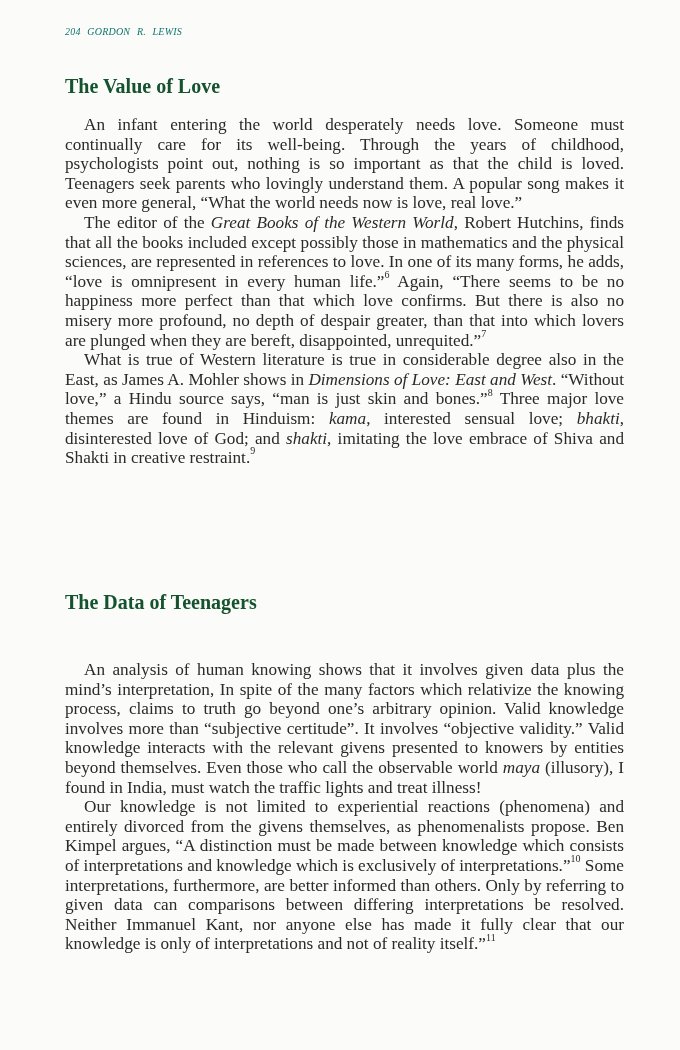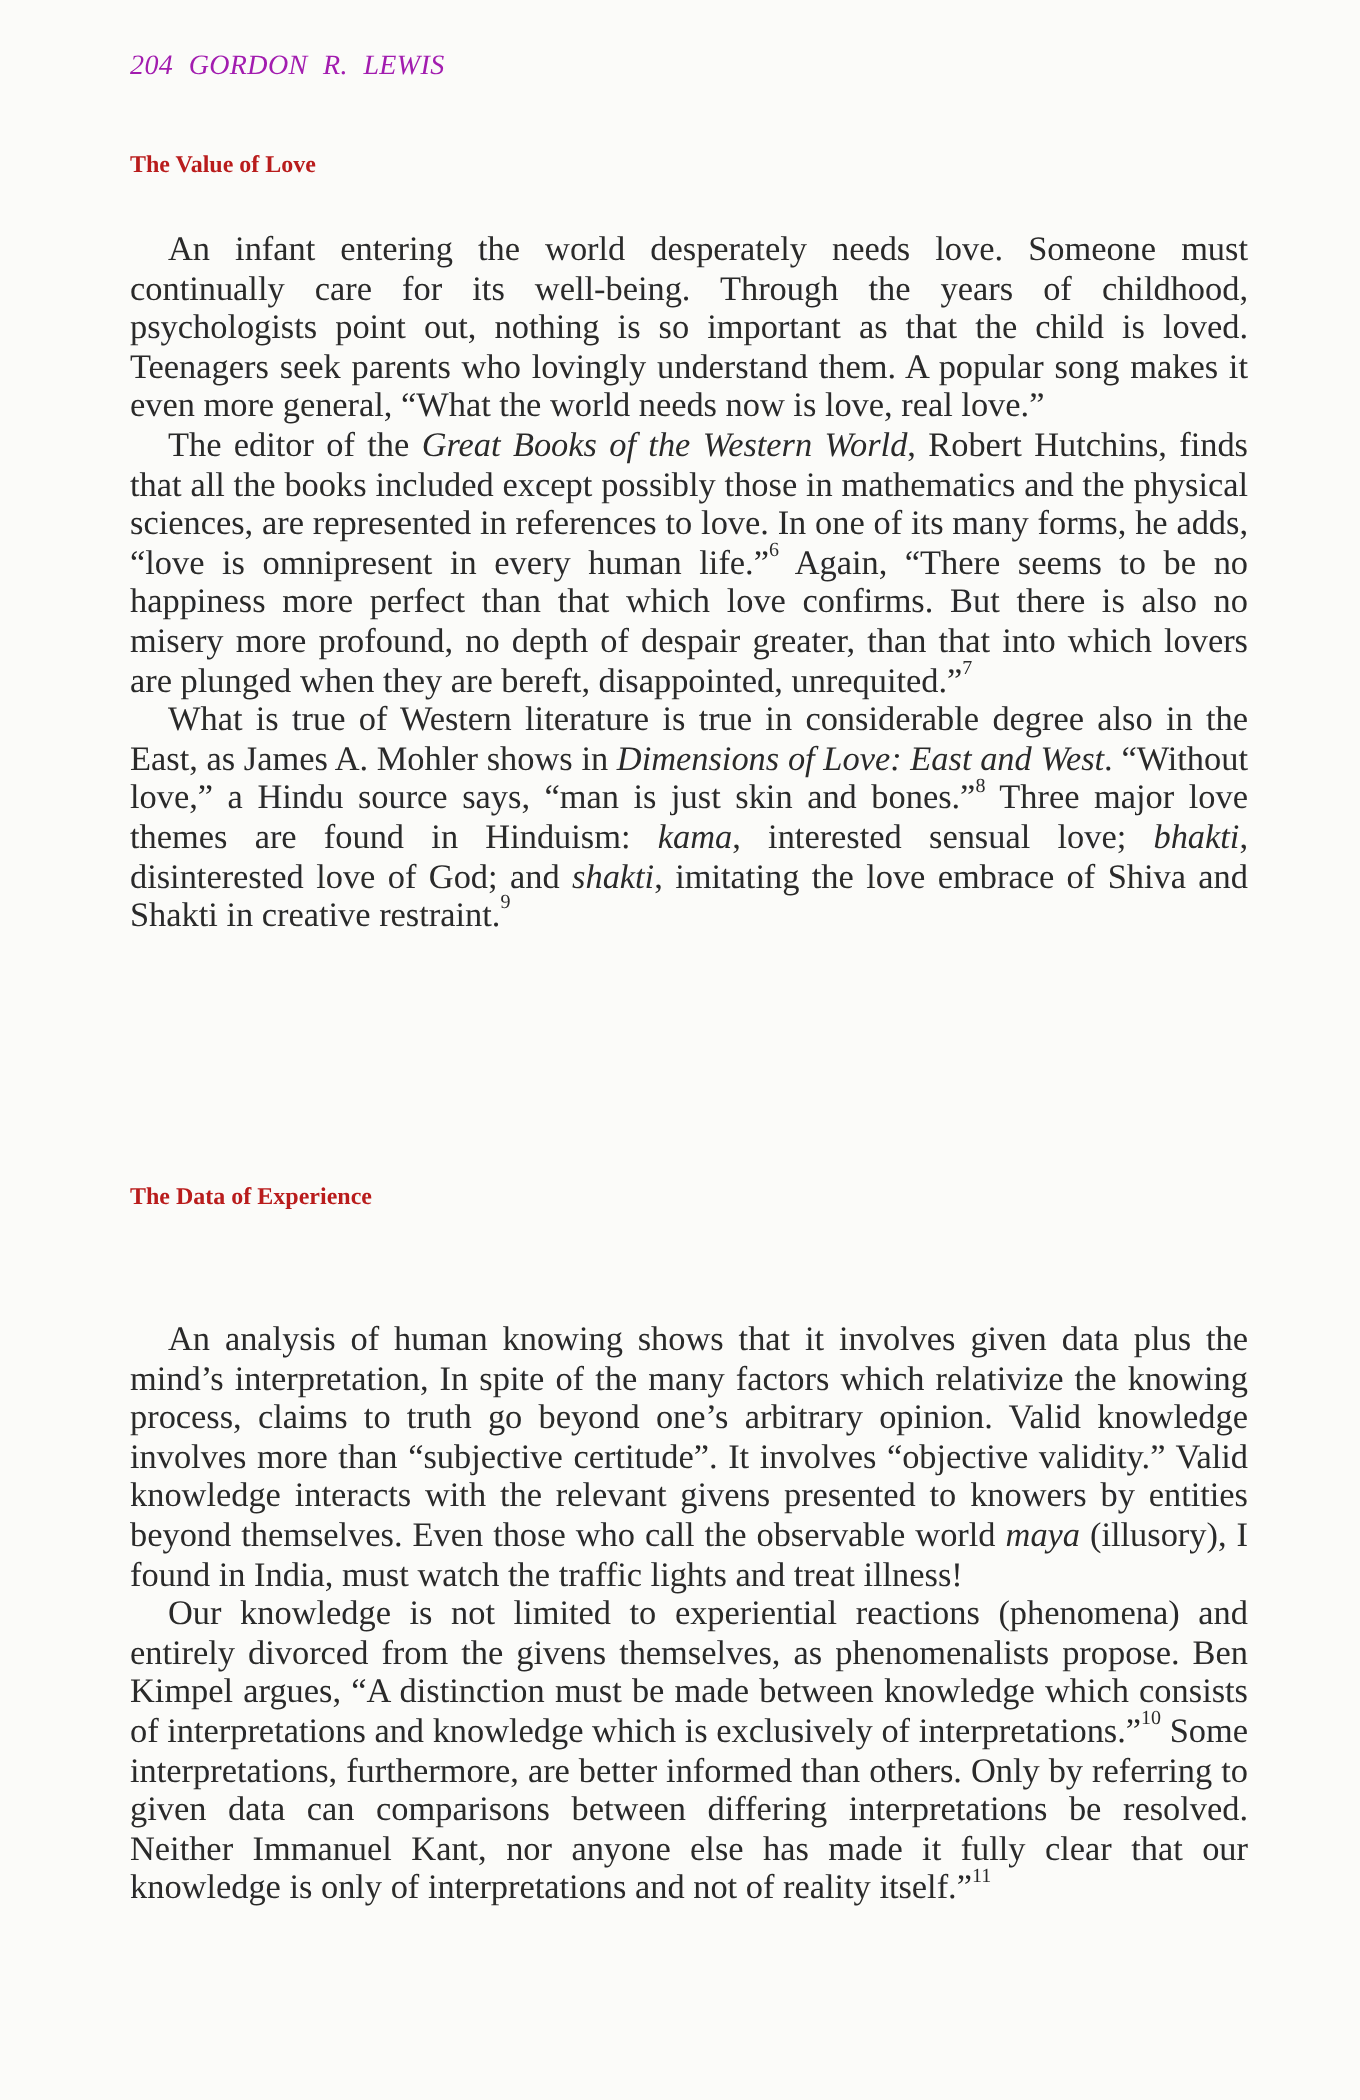--- a/index.html
+++ b/index.html
@@ -6,26 +6,26 @@
   body {
     width: 680px; height: 1050px; overflow: hidden;
     background: #fbfbf9;
     font-family: "Liberation Serif", "DejaVu Serif", serif;
     color: #2a2a2a;
     position: relative;
   }
   .page { position: absolute; left: 65px; top: 0; width: 559px; }
   .running-head {
     position: absolute; top: 26px; left: 0;
-    font-style: italic; font-size: 14px; color: #a21caf; letter-spacing: 0.2px;
+    font-style: italic; font-size: 10px; color: #0f766e; letter-spacing: 0.2px;
     word-spacing: 4px;
   }
   .section-heading {
     position: absolute; left: 0;
-    font-weight: bold; font-size: 12px; color: #b91c1c;
+    font-weight: bold; font-size: 20px; color: #14532d;
   }
   .section-body {
     position: absolute; left: 0; width: 559px;
     font-size: 17.2px; line-height: 19.6px;
   }
   .section-body p { margin: 0; text-indent: 19px; text-align: justify; }
   .section-body p:last-child { text-align-last: auto; }
   sup { font-size: 10px; line-height: 0; position: relative; top: -2px; vertical-align: super; }
   em { }
 </style>
@@ -38,18 +38,18 @@
     <span>GORDON R. LEWIS</span>
   </div>
 
   <div class="section-heading" style="top:75px;">The Value of Love</div>
   <div class="section-body" style="top:115px;">
       <p>An infant entering the world desperately needs love. Someone must continually care for its well-being. Through the years of childhood, psychologists point out, nothing is so important as that the child is loved. Teenagers seek parents who lovingly understand them. A popular song makes it even more general, “What the world needs now is love, real love.”</p>
       <p>The editor of the <em>Great Books of the Western World</em>, Robert Hutchins, finds that all the books included except possibly those in mathematics and the physical sciences, are represented in references to love. In one of its many forms, he adds, “love is omnipresent in every human life.”<sup>6</sup> Again, “There seems to be no happiness more perfect than that which love confirms. But there is also no misery more profound, no depth of despair greater, than that into which lovers are plunged when they are bereft, disappointed, unrequited.”<sup>7</sup></p>
       <p>What is true of Western literature is true in considerable degree also in the East, as James A. Mohler shows in <em>Dimensions of Love: East and West</em>. “Without love,” a Hindu source says, “man is just skin and bones.”<sup>8</sup> Three major love themes are found in Hinduism: <em>kama</em>, interested sensual love; <em>bhakti</em>, disinterested love of God; and <em>shakti</em>, imitating the love embrace of Shiva and Shakti in creative restraint.<sup>9</sup></p>
     </div>
 
-  <div class="section-heading" style="top:591px;">The Data of Experience</div>
+  <div class="section-heading" style="top:591px;">The Data of Teenagers</div>
   <div class="section-body" style="top:660px;">
       <p>An analysis of human knowing shows that it involves given data plus the mind’s interpretation, In spite of the many factors which relativize the knowing process, claims to truth go beyond one’s arbitrary opinion. Valid knowledge involves more than “subjective certitude”. It involves “objec­tive validity.” Valid knowledge interacts with the relevant givens presented to knowers by entities beyond themselves. Even those who call the observable world <em>maya</em> (illusory), I found in India, must watch the traffic lights and treat illness!</p>
       <p>Our knowledge is not limited to experiential reactions (phenomena) and entirely divorced from the givens themselves, as phenomenalists propose. Ben Kimpel argues, “A distinction must be made between knowledge which consists of interpretations and knowledge which is exclusively of interpretations.”<sup>10</sup> Some interpretations, furthermore, are better informed than others. Only by referring to given data can comparisons between differing interpretations be resolved. Neither Immanuel Kant, nor anyone else has made it fully clear that our knowledge is only of interpretations and not of reality itself.”<sup>11</sup></p>
     </div>
 </div>
 
 </body></html>

